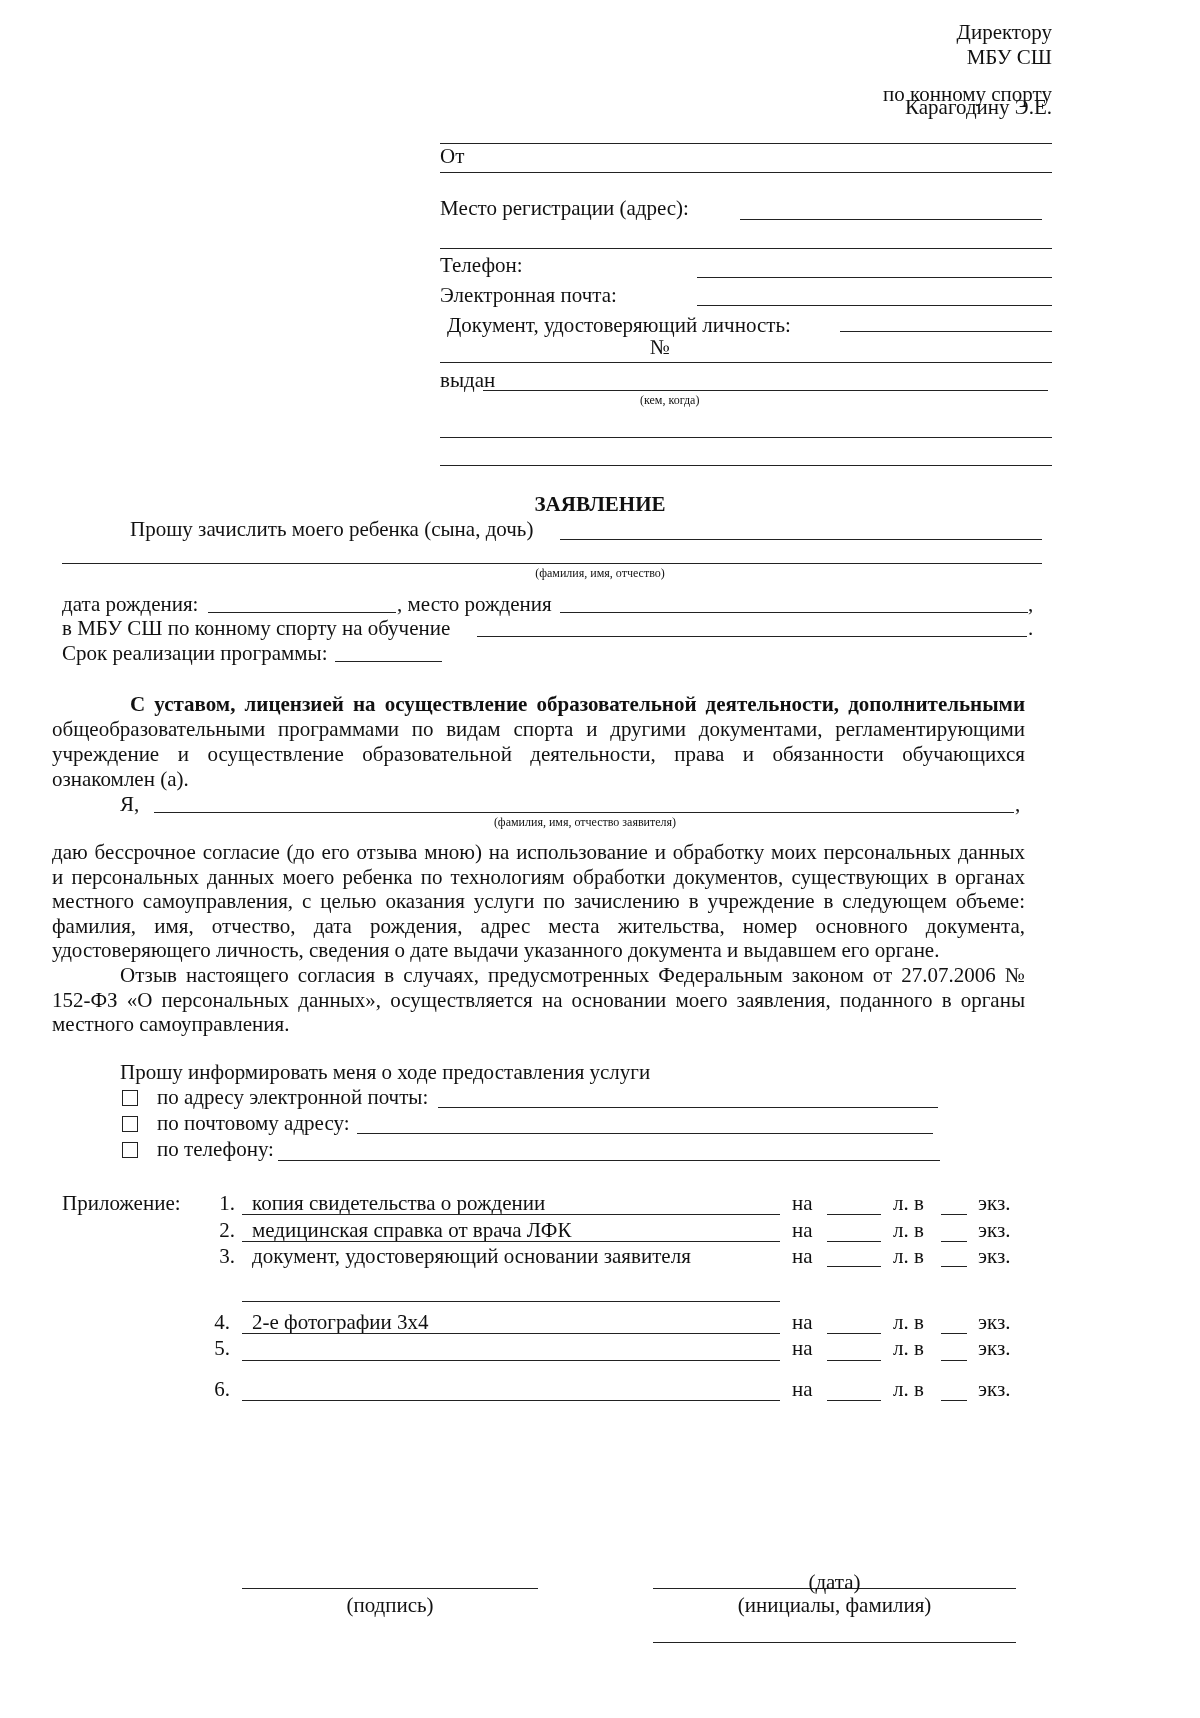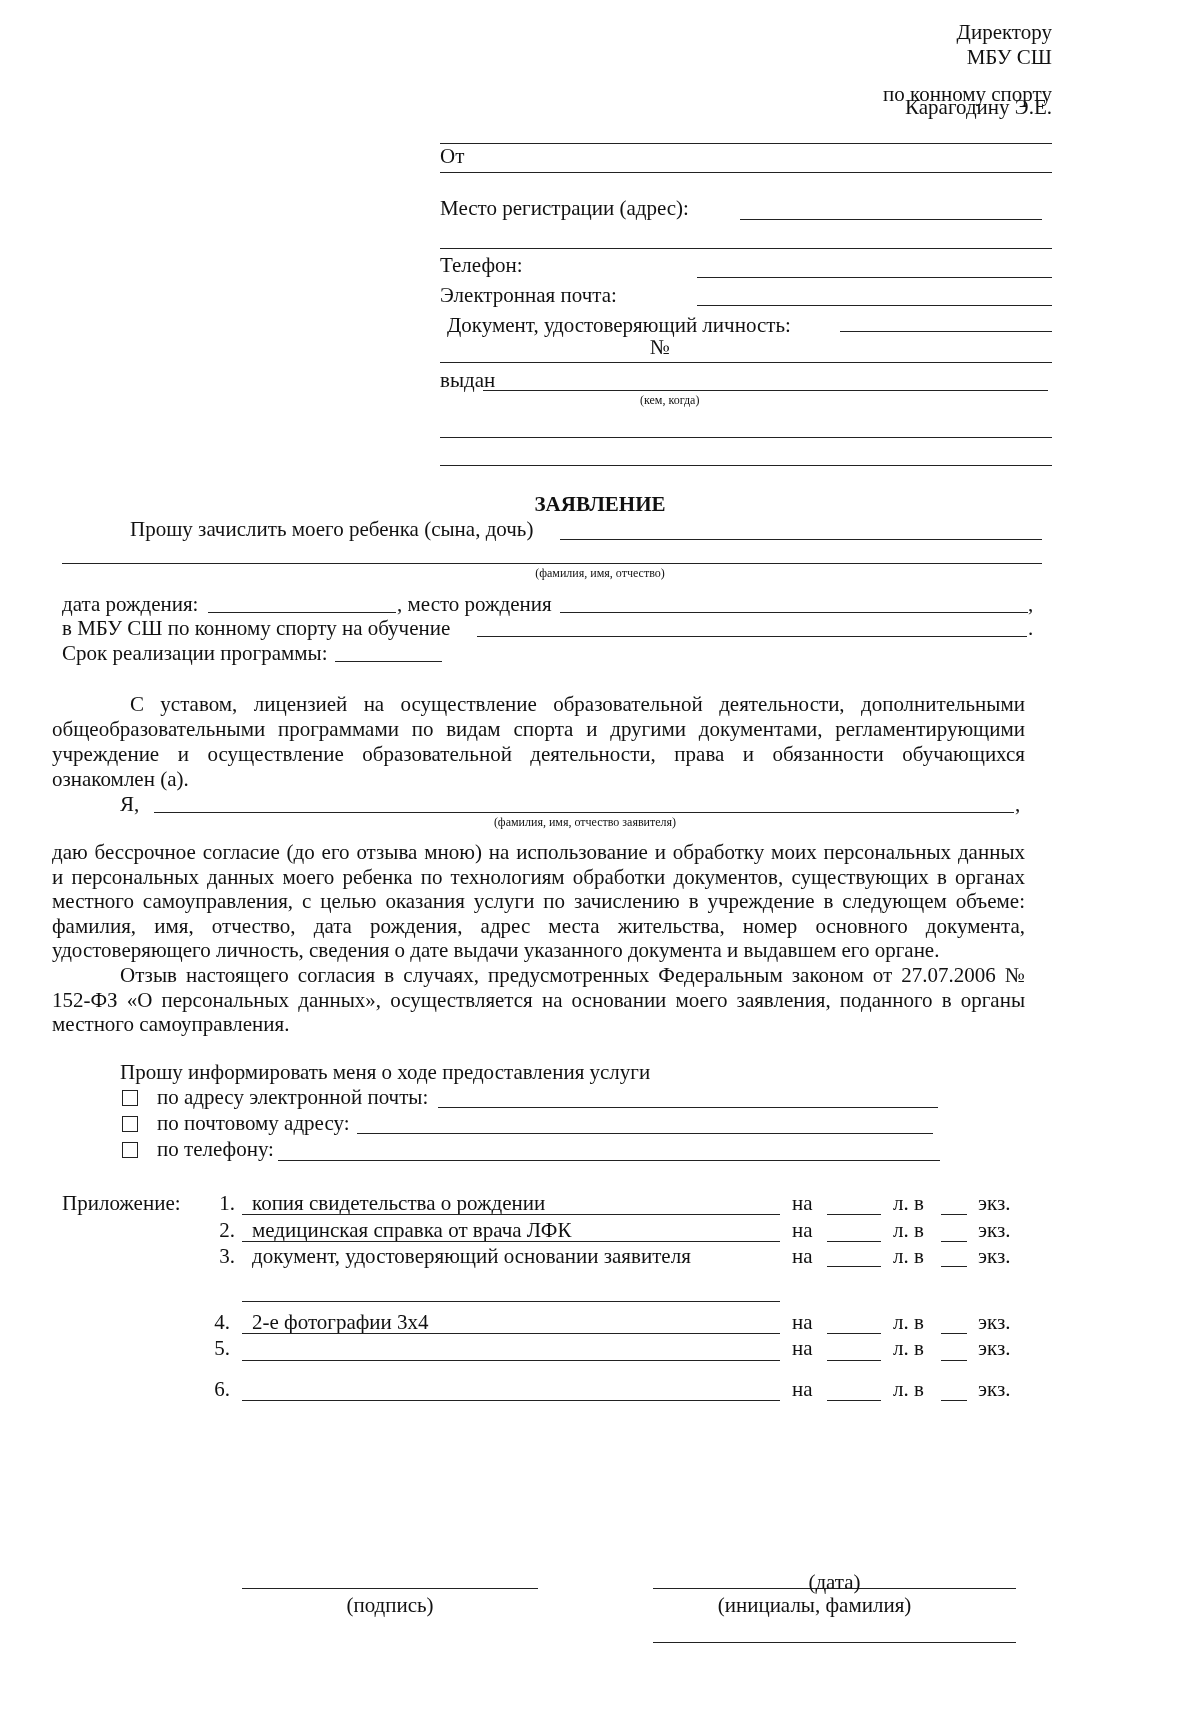--- a/index.html
+++ b/index.html
@@ -68,21 +68,21 @@
 <div class="abs" style="left:1028px; top:592px;">,</div>
 
 <div class="abs" style="left:62px; top:616px;text-align:center;">в МБУ СШ  по конному спорту  на обучение</div>
 <div class="line" style="left:477px; width:550px; top:636px;"></div>
 <div class="abs" style="left:1028px; top:616px;">.</div>
 
 <div class="abs" style="left:62px; top:641px;">Срок реализации программы:</div>
 <div class="line" style="left:335px; width:107px; top:661px;"></div>
 
 <div>
-  <div class="just" style="left:130px; width:895px; top:692px;">С уставом, лицензией на осуществление образовательной деятельности, дополнительными</div>
+  <div class="just" style="left:130px; width:895px; top:692px;font-weight:bold;">С уставом, лицензией на осуществление образовательной деятельности, дополнительными</div>
   <div class="just" style="left:52px; width:973px; top:717px;">общеобразовательными программами по видам спорта и другими документами, регламентирующими</div>
   <div class="just" style="left:52px; width:973px; top:742px;">учреждение и осуществление образовательной деятельности, права и обязанности обучающихся</div>
   <div class="abs" style="left:52px; top:767px;">ознакомлен (а).</div>
 </div>
 
 <div class="abs" style="left:120px; top:792px;">Я,</div>
 <div class="line" style="left:154px; width:860px; top:812px;"></div>
 <div class="abs" style="left:1015px; top:792px;">,</div>
 <div class="abs c small" style="left:0; width:1170px; top:815px;">(фамилия, имя, отчество заявителя)</div>
 
@@ -180,16 +180,16 @@
   <div class="line" style="left:827px; width:54px; top:1400px;"></div>
   <div class="abs" style="left:893px; top:1377px;">л. в</div>
   <div class="line" style="left:941px; width:26px; top:1400px;"></div>
   <div class="abs" style="left:978px; top:1377px;">экз.</div>
 </div>
 
 <div class="line" style="left:242px; width:296px; top:1588px;"></div>
 <div class="abs c" style="left:242px; width:296px; top:1593px;text-align:center;">(подпись)</div>
 
 <div class="line" style="left:653px; width:363px; top:1588px;"></div>
-<div class="abs c" style="left:633px; width:363px; top:1593px;">(инициалы, фамилия)</div>
+<div class="abs c" style="left:653px; width:363px; top:1593px;">(инициалы, фамилия)</div>
 
 <div class="line" style="left:653px; width:363px; top:1642px;"></div>
 <div class="abs c" style="left:653px; width:363px; top:1570px;">(дата)</div>
 
 </body></html>

